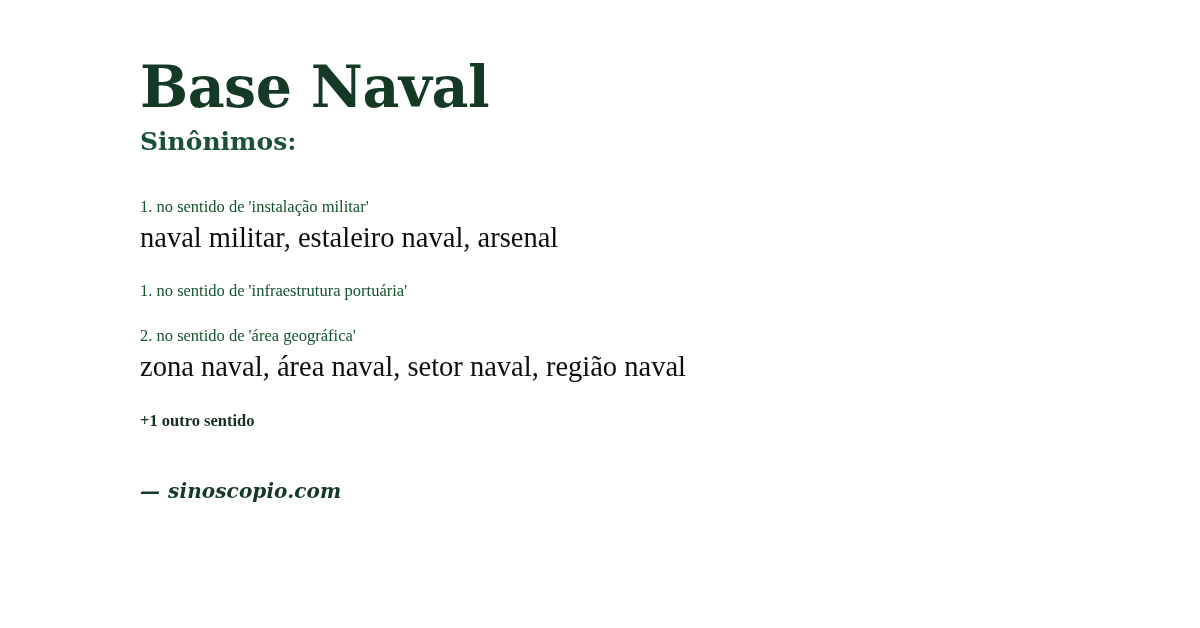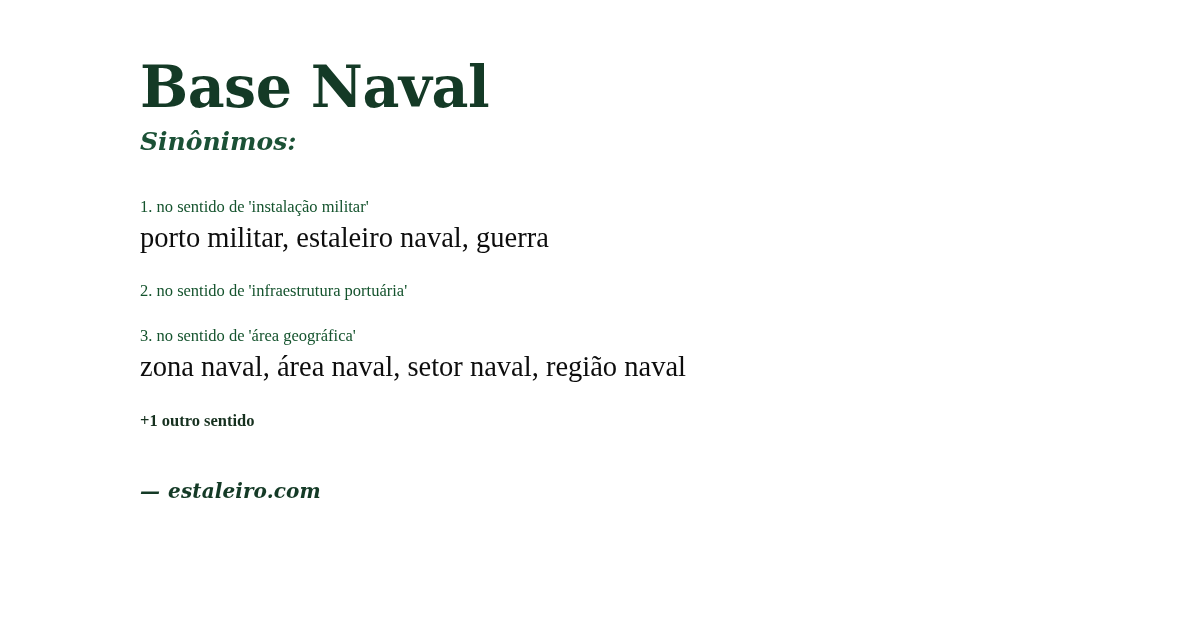--- a/index.html
+++ b/index.html
@@ -27,21 +27,20 @@
     font-weight: 700;
     color: #143a26;
     line-height: 1.08;
     letter-spacing: -0.5px;
     margin: 0;
   }
   .subtitle {
     font-family: "DejaVu Serif", serif;
     font-size: 25px;
     font-weight: 700;
-    font-style: italic;
     color: #1b5136;
     margin: 10px 0 0 0;
     line-height: 1.1;
   }
   .senses {
     margin-top: 42px;
   }
   .sense {
     margin-bottom: 25px;
   }
@@ -84,33 +83,33 @@
 
 <div class="page">
 
   <h1 class="title">Base Naval</h1>
   <div class="subtitle">Sinônimos:</div>
 
   <div class="senses">
 
     <div class="sense">
       <p class="sense-label">1. no sentido de 'instalação militar'</p>
-      <p class="sense-words">porto militar, estaleiro naval, guerra</p>
+      <p class="sense-words">naval militar, estaleiro naval, arsenal</p>
     </div>
 
     <div class="sense">
-      <p class="sense-label">2. no sentido de 'infraestrutura portuária'</p>
+      <p class="sense-label">1. no sentido de 'infraestrutura portuária'</p>
     </div>
 
     <div class="sense">
-      <p class="sense-label">3. no sentido de 'área geográfica'</p>
+      <p class="sense-label">2. no sentido de 'área geográfica'</p>
       <p class="sense-words">zona naval, área naval, setor naval, região naval</p>
     </div>
 
   </div>
 
   <p class="more">+1 outro sentido</p>
 
   <div class="source">
-    <span class="dash">—</span><span>estaleiro.com</span>
+    <span class="dash">—</span><span>sinoscopio.com</span>
   </div>
 
 </div>
 
 </body></html>

